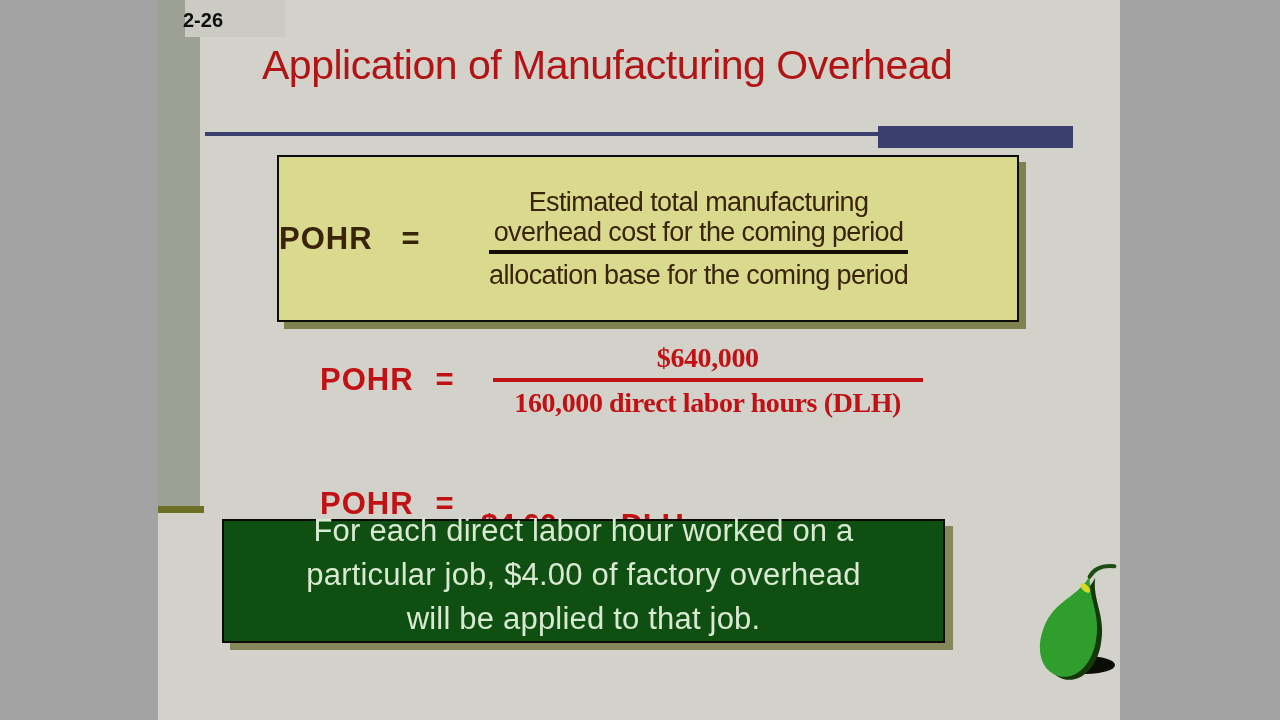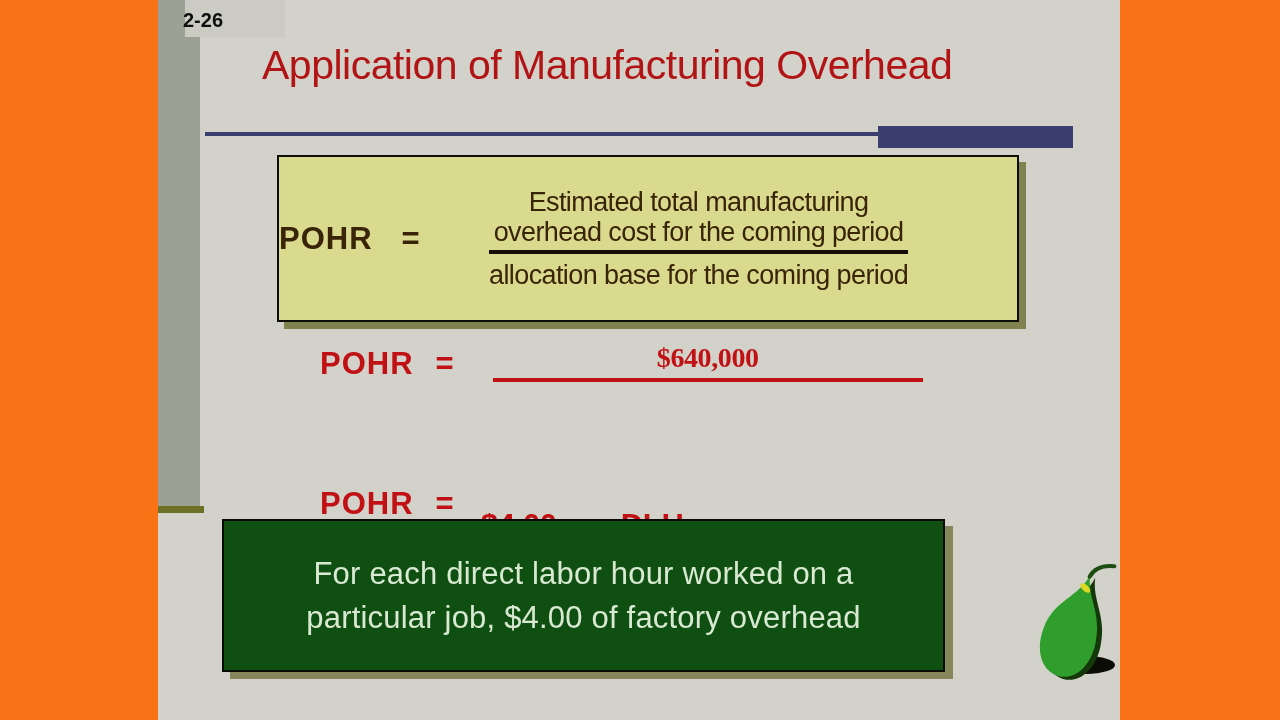--- a/index.html
+++ b/index.html
@@ -1,18 +1,18 @@
 <!DOCTYPE html>
 <html><head>
 <meta charset="utf-8">
 <style>
   html,body{margin:0;padding:0;background:#000;}
   body{width:1280px;height:720px;position:relative;overflow:hidden;
        font-family:"Liberation Sans", sans-serif;}
-  .stage{position:absolute;left:0;top:0;width:1280px;height:720px;background:#f97316;}
+  .stage{position:absolute;left:0;top:0;width:1280px;height:720px;background:#a3a3a3;}
   .slide{position:absolute;left:158px;top:0;width:962px;height:720px;background:#d2d2ca;}
 
   
   .band{position:absolute;left:0;top:0;width:42px;height:513px;background:#9da195;}
   .band-underline{position:absolute;left:0;top:506px;width:46px;height:7px;background:#6d6f25;}
   .numpatch{position:absolute;left:27px;top:0;width:100px;height:37px;background:#cbcbc3;}
   .slidenum{position:absolute;left:25px;top:9px;font-size:20px;font-weight:bold;color:#0e0e0e;}
 
   .title{position:absolute;left:104px;top:42px;width:785px;
          font-size:41px;letter-spacing:-0.5px;color:#b21315;white-space:nowrap;}
@@ -40,23 +40,23 @@
   .calc .cbar{width:430px;height:4px;background:#c11114;margin:4px 0 4px 0;}
 
   
   .result{position:absolute;left:162px;top:464px;display:flex;align-items:center;color:#c11114;}
   .result .lhs,.result .eq,.result .val{font-size:31px;font-weight:bold;}
   .result .lhs{letter-spacing:1px;}
   .result .eq{margin-left:22px;}
   .result .val{margin-left:27px;letter-spacing:-0.3px;white-space:nowrap;margin-top:44px;}
 
   
-  .notebox{position:absolute;left:64px;top:519px;width:723px;height:153px;
+  .notebox{position:absolute;left:64px;top:519px;width:723px;height:124px;
            background:#0f4f12;border:2px solid #0a0a06;box-shadow:8px 7px 0 #85875a;
-           box-sizing:border-box;display:flex;flex-direction:column;justify-content:center;}
+           box-sizing:border-box;display:flex;flex-direction:column;justify-content:flex-end;}
   .notebox .nline{text-align:center;color:#d9e9d2;font-size:31px;line-height:44px;
                   letter-spacing:0.2px;white-space:nowrap;}
 
   .pear{position:absolute;left:862px;top:550px;width:100px;height:140px;}
 </style>
 </head>
 <body>
 
 <div class="stage">
   <div class="slide">
@@ -83,32 +83,34 @@
         <div class="den">allocation base for the coming period</div>
       </div>
     </div>
 
     <div class="calc">
       <span class="lhs">POHR</span>
       <span class="eq">=</span>
       <span class="cfrac">
         <span class="cnum">$640,000</span>
         <span class="cbar"></span>
+        <span class="cden">160,000 direct labor hours (DLH)</span>
       </span>
     </div>
 
     <div class="result">
       <span class="lhs">POHR</span>
       <span class="eq">=</span>
       <span class="val">$4.00 per DLH</span>
     </div>
 
     <div class="notebox">
       <div class="nline">For each direct labor hour worked on a</div>
       <div class="nline">particular job, $4.00 of factory overhead</div>
+      <div class="nline">will be applied to that job.</div>
     </div>
 
     <svg class="pear" viewBox="0 0 100 140" xmlns="http://www.w3.org/2000/svg">
       <ellipse cx="66" cy="115" rx="29" ry="9" fill="#0c0c06"></ellipse>
       <g transform="translate(5,3) rotate(16 50 95)">
         <path fill="#14380a" d="M50 22 C54 46 72 56 74 86 C76 110 64 128 47 128 C30 128 18 110 20 86 C22 56 46 46 50 22 Z"></path>
       </g>
       <g transform="rotate(16 50 95)">
         <path fill="#2f9e2c" d="M50 22 C54 46 72 56 74 86 C76 110 64 128 47 128 C30 128 18 110 20 86 C22 56 46 46 50 22 Z"></path>
         <ellipse cx="49" cy="36" rx="6" ry="3.2" fill="#d8d825" transform="rotate(28 49 36)"></ellipse>

